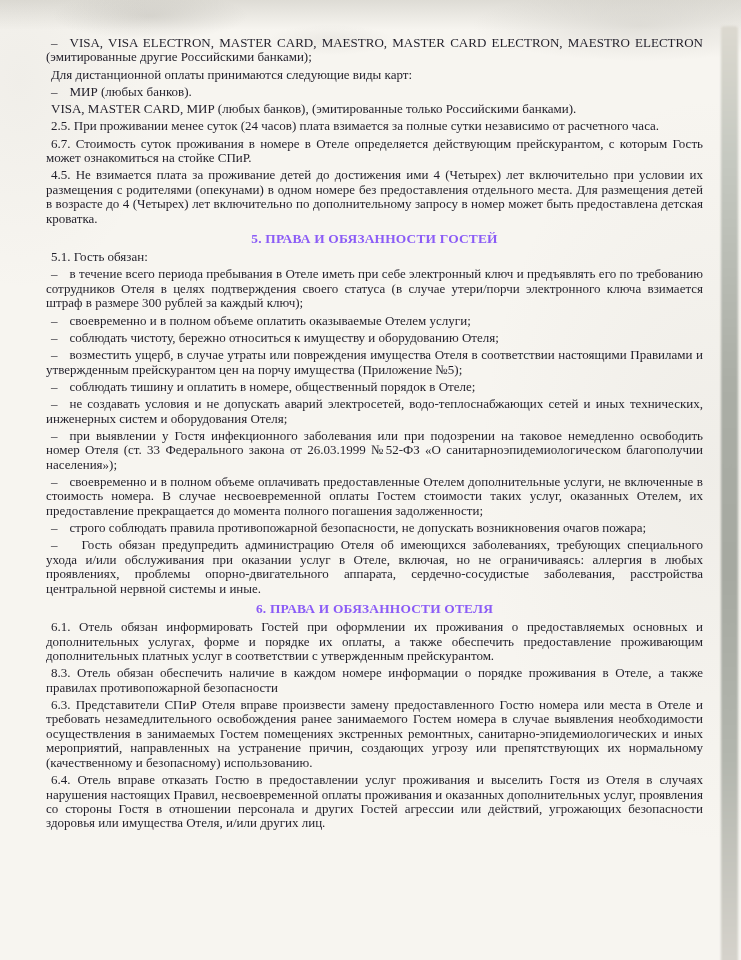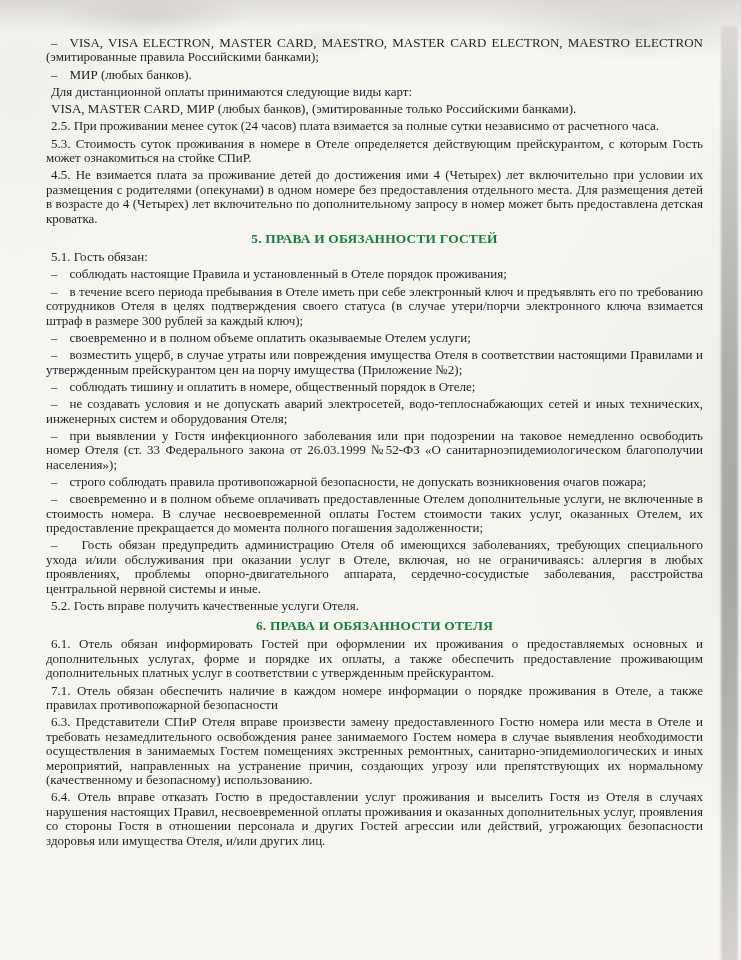--- a/index.html
+++ b/index.html
@@ -75,50 +75,49 @@
   p.bullet.wide .marker {
     padding-right: 24px;
   }
   h2.heading {
     margin: 5px 0 4px 0;
     text-align: center;
     text-indent: 0;
     font-size: 13.4px;
     line-height: 15px;
     font-weight: bold;
-    color: #15803d;
+    color: #8b5cf6;
     letter-spacing: 0.2px;
   }
 </style>
 </head>
 <body>
 
 <div class="page">
   <div class="scan-texture"></div>
   <div class="scan-strip"></div>
   <div class="content">
-      <p class="para bullet"><span class="marker">–</span><span>VISA, VISA ELECTRON, MASTER CARD, MAESTRO, MASTER CARD ELECTRON, MAESTRO ELECTRON (эмитированные правила Российскими банками);</span></p>
+      <p class="para bullet"><span class="marker">–</span><span>VISA, VISA ELECTRON, MASTER CARD, MAESTRO, MASTER CARD ELECTRON, MAESTRO ELECTRON (эмитированные другие Российскими банками);</span></p>
+      <p class="para">Для дистанционной оплаты принимаются следующие виды карт:</p>
       <p class="para bullet"><span class="marker">–</span><span>МИР (любых банков).</span></p>
-      <p class="para">Для дистанционной оплаты принимаются следующие виды карт:</p>
       <p class="para">VISA, MASTER CARD, МИР (любых банков), (эмитированные только Российскими банками).</p>
       <p class="para">2.5. При проживании менее суток (24 часов) плата взимается за полные сутки независимо от расчетного часа.</p>
-      <p class="para">5.3. Стоимость суток проживания в номере в Отеле определяется действующим прейскурантом, с которым Гость может ознакомиться на стойке СПиР.</p>
+      <p class="para">6.7. Стоимость суток проживания в номере в Отеле определяется действующим прейскурантом, с которым Гость может ознакомиться на стойке СПиР.</p>
       <p class="para">4.5. Не взимается плата за проживание детей до достижения ими 4 (Четырех) лет включительно при условии их размещения с родителями (опекунами) в одном номере без предоставления отдельного места. Для размещения детей в возрасте до 4 (Четырех) лет включительно по дополнительному запросу в номер может быть предоставлена детская кроватка.</p>
       <h2 class="heading">5. ПРАВА И ОБЯЗАННОСТИ ГОСТЕЙ</h2>
       <p class="para">5.1. Гость обязан:</p>
-      <p class="para bullet"><span class="marker">–</span><span>соблюдать настоящие Правила и установленный в Отеле порядок проживания;</span></p>
       <p class="para bullet"><span class="marker">–</span><span>в течение всего периода пребывания в Отеле иметь при себе электронный ключ и предъявлять его по требованию сотрудников Отеля в целях подтверждения своего статуса (в случае утери/порчи электронного ключа взимается штраф в размере 300 рублей за каждый ключ);</span></p>
       <p class="para bullet"><span class="marker">–</span><span>своевременно и в полном объеме оплатить оказываемые Отелем услуги;</span></p>
-      <p class="para bullet"><span class="marker">–</span><span>возместить ущерб, в случае утраты или повреждения имущества Отеля в соответствии настоящими Правилами и утвержденным прейскурантом цен на порчу имущества (Приложение №2);</span></p>
+      <p class="para bullet"><span class="marker">–</span><span>соблюдать чистоту, бережно относиться к имуществу и оборудованию Отеля;</span></p>
+      <p class="para bullet"><span class="marker">–</span><span>возместить ущерб, в случае утраты или повреждения имущества Отеля в соответствии настоящими Правилами и утвержденным прейскурантом цен на порчу имущества (Приложение №5);</span></p>
       <p class="para bullet"><span class="marker">–</span><span>соблюдать тишину и оплатить в номере, общественный порядок в Отеле;</span></p>
       <p class="para bullet"><span class="marker">–</span><span>не создавать условия и не допускать аварий электросетей, водо-теплоснабжающих сетей и иных технических, инженерных систем и оборудования Отеля;</span></p>
       <p class="para bullet"><span class="marker">–</span><span>при выявлении у Гостя инфекционного заболевания или при подозрении на таковое немедленно освободить номер Отеля (ст. 33 Федерального закона от 26.03.1999 №52-ФЗ «О санитарноэпидемиологическом благополучии населения»);</span></p>
+      <p class="para bullet"><span class="marker">–</span><span>своевременно и в полном объеме оплачивать предоставленные Отелем дополнительные услуги, не включенные в стоимость номера. В случае несвоевременной оплаты Гостем стоимости таких услуг, оказанных Отелем, их предоставление прекращается до момента полного погашения задолженности;</span></p>
       <p class="para bullet"><span class="marker">–</span><span>строго соблюдать правила противопожарной безопасности, не допускать возникновения очагов пожара;</span></p>
-      <p class="para bullet"><span class="marker">–</span><span>своевременно и в полном объеме оплачивать предоставленные Отелем дополнительные услуги, не включенные в стоимость номера. В случае несвоевременной оплаты Гостем стоимости таких услуг, оказанных Отелем, их предоставление прекращается до момента полного погашения задолженности;</span></p>
       <p class="para bullet wide"><span class="marker">–</span><span>Гость обязан предупредить администрацию Отеля об имеющихся заболеваниях, требующих специального ухода и/или обслуживания при оказании услуг в Отеле, включая, но не ограничиваясь: аллергия в любых проявлениях, проблемы опорно-двигательного аппарата, сердечно-сосудистые заболевания, расстройства центральной нервной системы и иные.</span></p>
-      <p class="para">5.2. Гость вправе получить качественные услуги Отеля.</p>
       <h2 class="heading">6. ПРАВА И ОБЯЗАННОСТИ ОТЕЛЯ</h2>
       <p class="para">6.1. Отель обязан информировать Гостей при оформлении их проживания о предоставляемых основных и дополнительных услугах, форме и порядке их оплаты, а также обеспечить предоставление проживающим дополнительных платных услуг в соответствии с утвержденным прейскурантом.</p>
-      <p class="para">7.1. Отель обязан обеспечить наличие в каждом номере информации о порядке проживания в Отеле, а также правилах противопожарной безопасности</p>
+      <p class="para">8.3. Отель обязан обеспечить наличие в каждом номере информации о порядке проживания в Отеле, а также правилах противопожарной безопасности</p>
       <p class="para">6.3. Представители СПиР Отеля вправе произвести замену предоставленного Гостю номера или места в Отеле и требовать незамедлительного освобождения ранее занимаемого Гостем номера в случае выявления необходимости осуществления в занимаемых Гостем помещениях экстренных ремонтных, санитарно-эпидемиологических и иных мероприятий, направленных на устранение причин, создающих угрозу или препятствующих их нормальному (качественному и безопасному) использованию.</p>
       <p class="para">6.4. Отель вправе отказать Гостю в предоставлении услуг проживания и выселить Гостя из Отеля в случаях нарушения настоящих Правил, несвоевременной оплаты проживания и оказанных дополнительных услуг, проявления со стороны Гостя в отношении персонала и других Гостей агрессии или действий, угрожающих безопасности здоровья или имущества Отеля, и/или других лиц.</p>
     </div>
 </div>
 
 </body></html>

